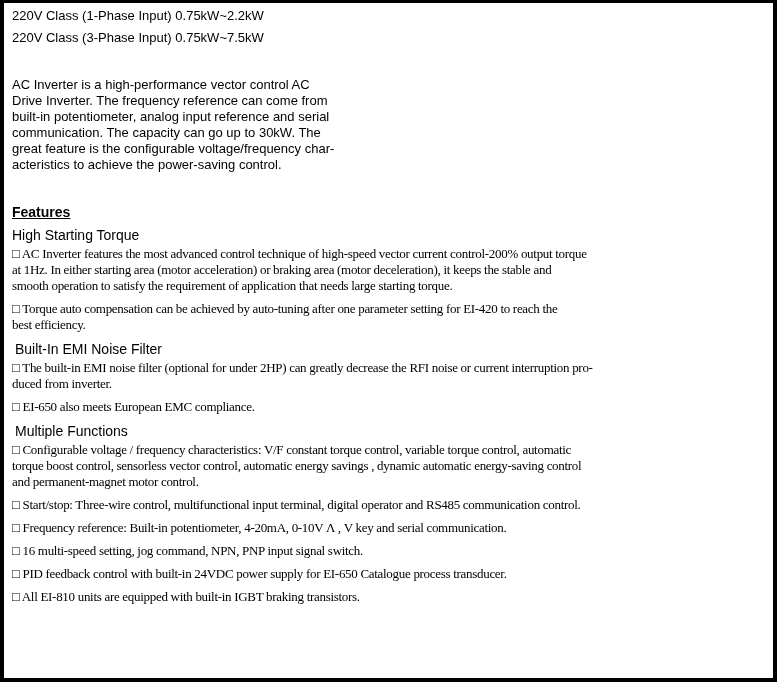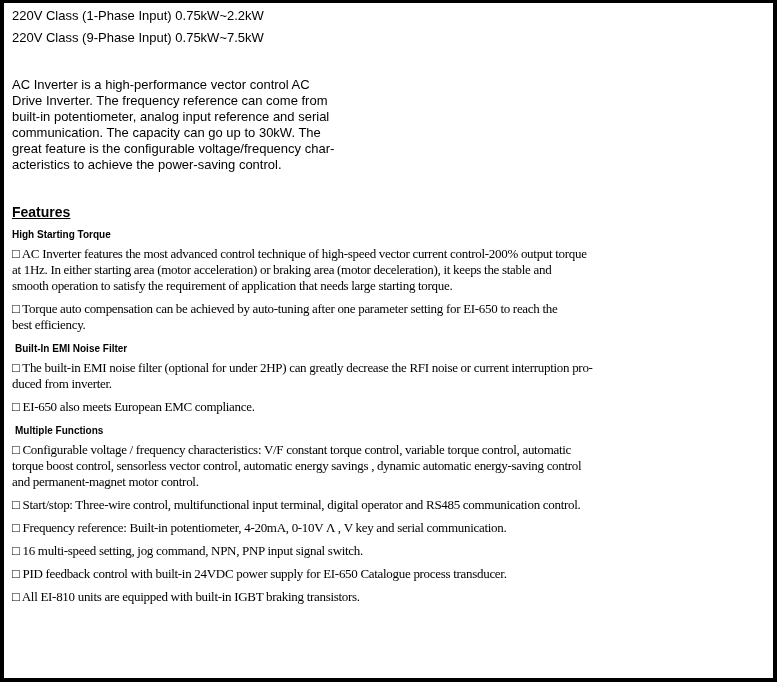--- a/index.html
+++ b/index.html
@@ -35,22 +35,22 @@
   }
   .features-heading {
     margin: 30px 0 0 0;
     font-size: 14px;
     font-weight: bold;
     text-decoration: underline;
     line-height: 18px;
   }
   .section-heading {
     margin: 7px 0 0 0;
-    font-size: 10px;
-    font-weight: bold;
+    font-size: 14px;
+    font-weight: normal;
     line-height: 18px;
   }
   .section-heading.first {
     margin-top: 5px;
   }
   .section-heading.indented {
     padding-left: 3px;
   }
   .feature-item {
     margin: 7px 0 0 0;
@@ -63,36 +63,36 @@
   .section-heading + .feature-item {
     margin-top: 2px;
   }
 </style>
 </head>
 <body>
 
 <div class="page">
 
   <p class="power-class">220V Class (1-Phase Input) 0.75kW~2.2kW</p>
-  <p class="power-class">220V Class (9-Phase Input) 0.75kW~7.5kW</p>
+  <p class="power-class">220V Class (3-Phase Input) 0.75kW~7.5kW</p>
 
   <p class="intro">AC Inverter is a high-performance vector control AC
 Drive Inverter. The frequency reference can come from
 built-in potentiometer, analog input reference and serial
 communication. The capacity can go up to 30kW. The
 great feature is the configurable voltage/frequency char-
 acteristics to achieve the power-saving control.</p>
 
   <p class="features-heading">Features</p>
 
   <p class="section-heading first">High Starting Torque</p>
   <p class="feature-item">□ AC Inverter features the most advanced control technique of high-speed vector current control-200% output torque
 at 1Hz. In either starting area (motor acceleration) or braking area (motor deceleration), it keeps the stable and
 smooth operation to satisfy the requirement of application that needs large starting torque.</p>
-  <p class="feature-item">□ Torque auto compensation can be achieved by auto-tuning after one parameter setting for EI-650 to reach the
+  <p class="feature-item">□ Torque auto compensation can be achieved by auto-tuning after one parameter setting for EI-420 to reach the
 best efficiency.</p>
 
   <p class="section-heading indented">Built-In EMI Noise Filter</p>
   <p class="feature-item">□ The built-in EMI noise filter (optional for under 2HP) can greatly decrease the RFI noise or current interruption pro-
 duced from inverter.</p>
   <p class="feature-item">□ EI-650 also meets European EMC compliance.</p>
 
   <p class="section-heading indented">Multiple Functions</p>
   <p class="feature-item">□ Configurable voltage / frequency characteristics: V/F constant torque control, variable torque control, automatic
 torque boost control, sensorless vector control, automatic energy savings , dynamic automatic energy-saving control

